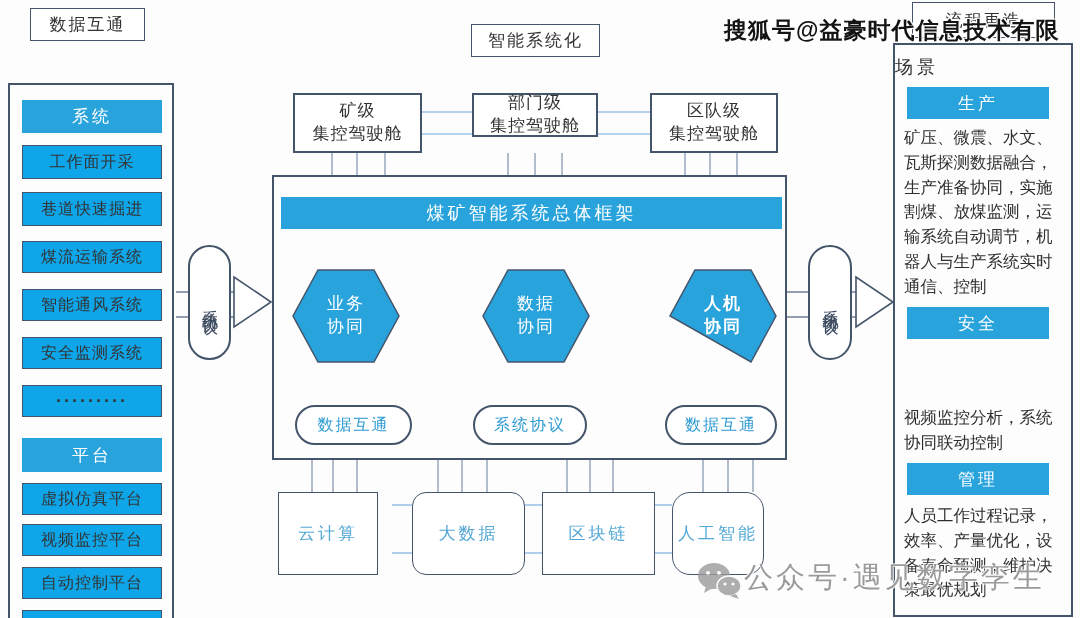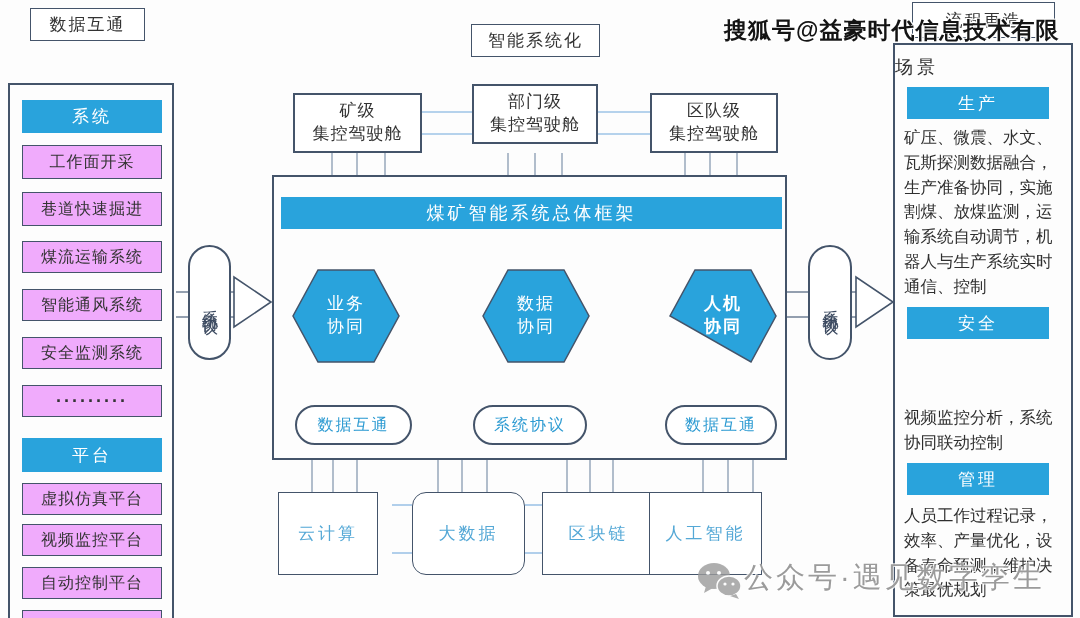--- a/index.html
+++ b/index.html
@@ -10,21 +10,21 @@
   }
   .stage { position:absolute; left:0; top:0; width:1080px; height:618px; }
   svg.wires { position:absolute; left:0; top:0; width:1080px; height:618px; }
 
   .box { position:absolute; background:#fff; border:2px solid #44546a; display:flex; align-items:center; justify-content:center; text-align:center; }
   .thin { border-width:1.5px; }
   .label-sm { font-size:17px; letter-spacing:2px; color:#333; }
 
   .panel { position:absolute; background:#fdfdfd; border:2px solid #44546a; }
   .hdr-blue { position:absolute; background:#29a3dc; color:#fff; display:flex; align-items:center; justify-content:center; font-size:17px; letter-spacing:3px; }
-  .panel-item { position:absolute; background:#f0abfc; border:1.5px solid #44546a; display:flex; align-items:center; justify-content:center; font-size:16px; color:#333; letter-spacing:1px; white-space:nowrap; }
+  .panel-item { position:absolute; background:#0ea5e9; border:1.5px solid #44546a; display:flex; align-items:center; justify-content:center; font-size:16px; color:#333; letter-spacing:1px; white-space:nowrap; }
   .dots { font-weight:bold; letter-spacing:2px; font-size:18px; }
 
   .vpill { position:absolute; background:#fff; border:2px solid #44546a; border-radius:22px; display:flex; align-items:center; justify-content:center; }
   .vtext { writing-mode:vertical-rl; text-orientation:upright; font-size:16px; color:#3c4a60; letter-spacing:3px; }
 
   .cockpit { position:absolute; background:#fff; border:2px solid #44546a; display:flex; flex-direction:column; align-items:center; justify-content:center; font-size:17px; line-height:1.35; color:#333; letter-spacing:1px; }
 
   .frame { position:absolute; left:272px; top:175px; width:515px; height:285px; background:#fdfdfd; border:2px solid #44546a; }
   .frame-bar { position:absolute; left:7px; top:20px; width:501px; height:32px; background:#29a3dc; color:#fff; display:flex; align-items:center; justify-content:center; font-size:18px; letter-spacing:3px; }
 
@@ -167,21 +167,21 @@
       <span class="vtext">系统协议</span>
     </div>
   <div class="vpill" style="left:808px;top:245px;width:44px;height:115px;">
       <span class="vtext">系统协议</span>
     </div>
 
   <div class="cockpit" style="left:293px;top:93px;width:129px;height:60px;">
     <span>矿级</span>
     <span>集控驾驶舱</span>
   </div>
-  <div class="cockpit" style="left:472px;top:84px;width:126px;height:60px;">
+  <div class="cockpit" style="left:472px;top:93px;width:126px;height:44px;">
     <span>部门级</span>
     <span>集控驾驶舱</span>
   </div>
   <div class="cockpit" style="left:650px;top:93px;width:128px;height:60px;">
     <span>区队级</span>
     <span>集控驾驶舱</span>
   </div>
 
   <div class="frame">
     <div class="frame-bar">
@@ -229,21 +229,21 @@
 
   <div class="tech" style="left:278px;width:100px;">
       <span>云计算</span>
     </div>
   <div class="tech" style="left:412px;width:113px;border-radius:14px;">
       <span>大数据</span>
     </div>
   <div class="tech" style="left:542px;width:113px;">
       <span>区块链</span>
     </div>
-  <div class="tech" style="left:649px;width:113px;">
+  <div class="tech" style="left:672px;width:92px;border-radius:18px;">
       <span>人工智能</span>
     </div>
 
   <div class="rpanel">
     <div class="title"><span>场景</span></div>
     <div class="hdr-blue rp-hdr" style="top:42px;">
         <span>生产</span>
       </div>
     <div class="rp-par" style="top:80px;"><span>矿压、微震、水文、瓦斯探测数据融合，生产准备协同，实施割煤、放煤监测，运输系统自动调节，机器人与生产系统实时通信、控制</span></div>
     <div class="hdr-blue rp-hdr" style="top:262px;">

